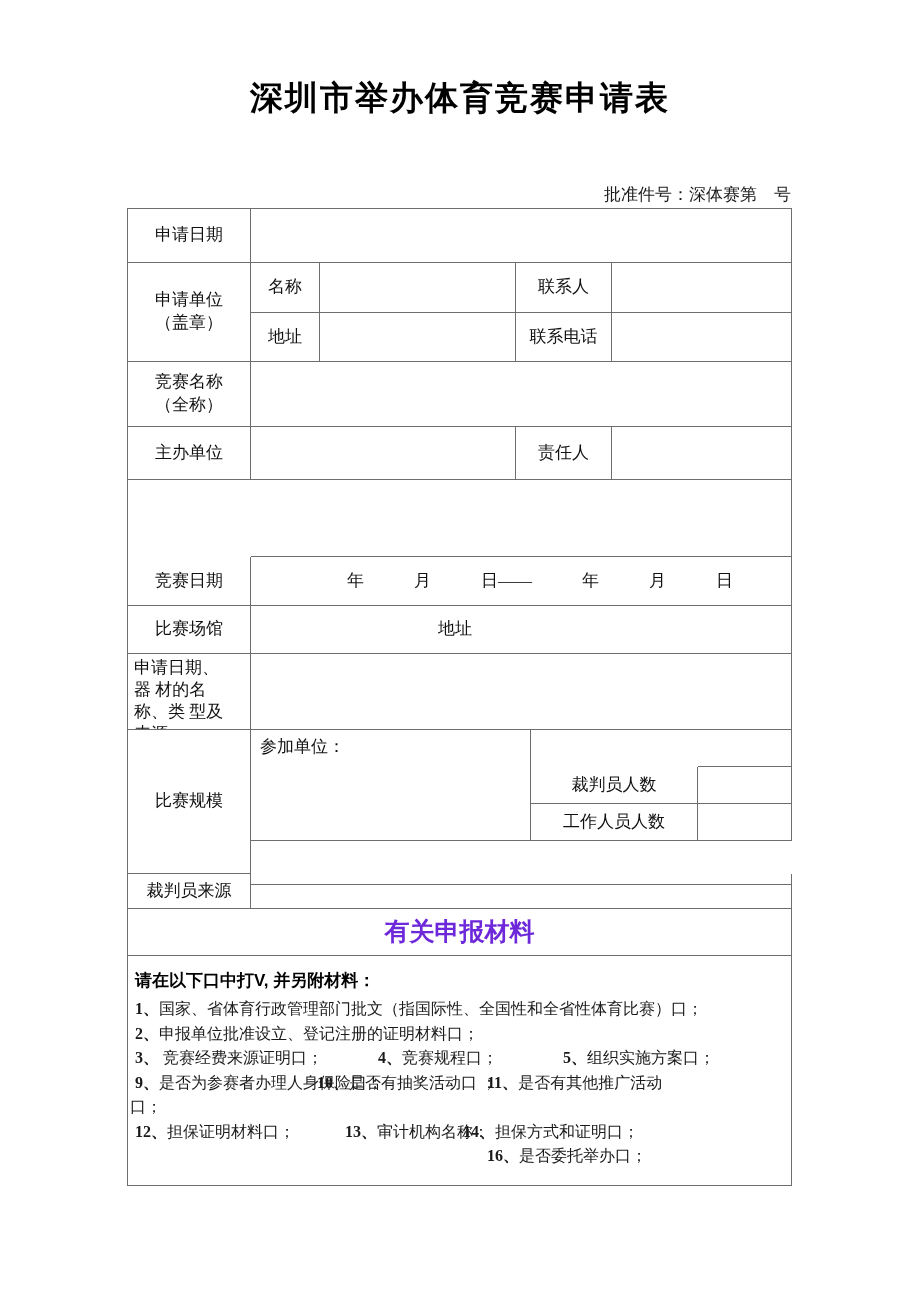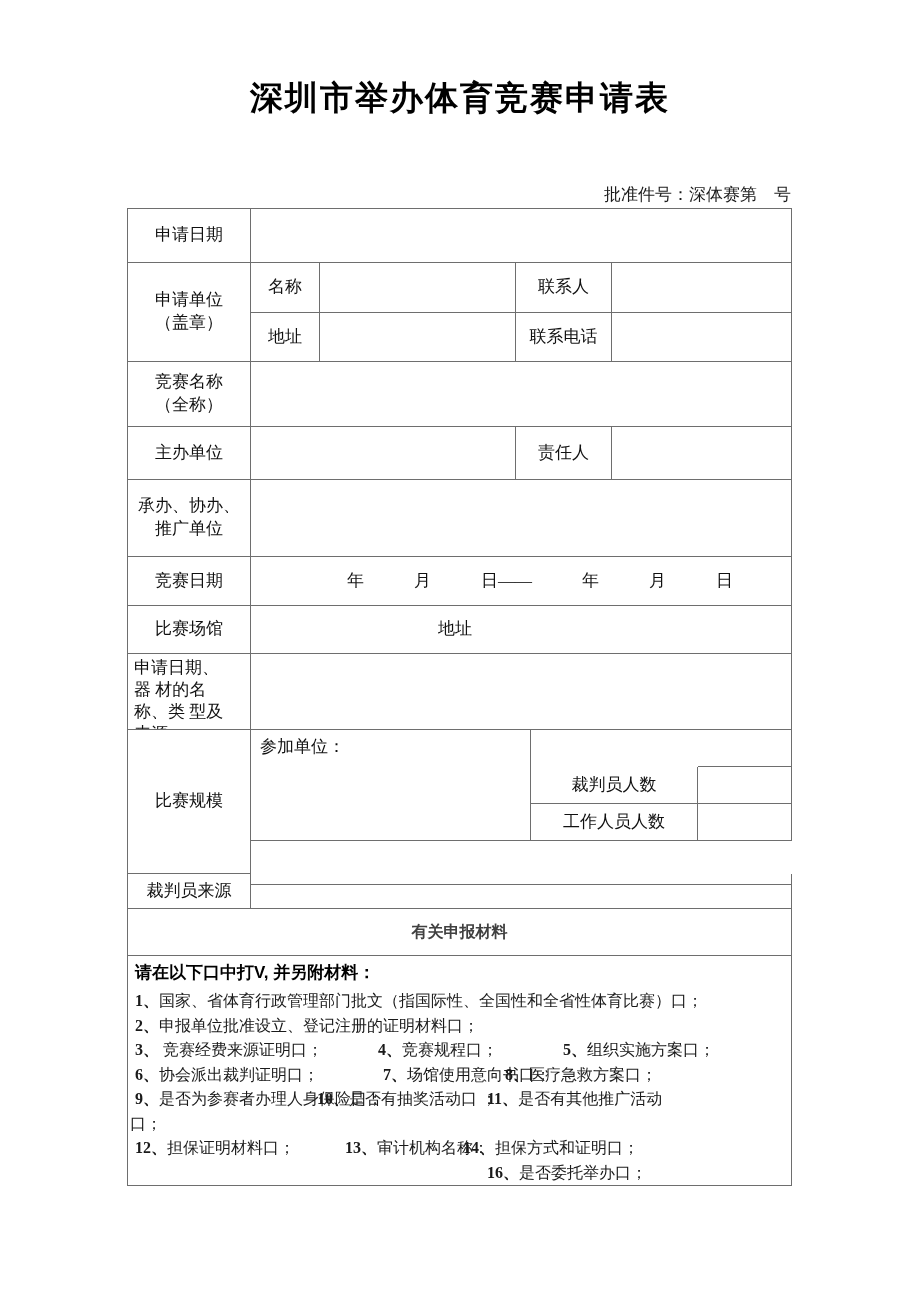--- a/index.html
+++ b/index.html
@@ -35,29 +35,29 @@
   .prewrap { white-space:pre-line; }
   .left { justify-content:flex-start; text-align:left; }
   .topleft { align-items:flex-start; justify-content:flex-start; text-align:left; padding:6px 4px 0 9px; }
   .equip { line-height:22px; padding:3px 2px 0 6px; }
   .datecell { justify-content:flex-start; padding-left:96px; gap:50px; }
   .datecell .dash { white-space:nowrap; }
   .venuecell { padding-left:187px; }
   .regcell { padding-left:9px;margin-top:43px; }
   .sectionhead {
     font-family:Liberation Sans, sans-serif;
-    font-weight:bold; font-size:16px; color:#404040;
+    font-weight:bold; font-size:25px; color:#6d28d9;
   }
   .matcell {
     display:block; position:relative; text-align:left;
     padding:6px 6px 0 7px; font-size:16px; color:#1a1a1a;
   }
   .m-instr {
     font-family:"Liberation Sans","DejaVu Sans",sans-serif;
-    font-weight:bold; font-size:17px; color:#000; height:28px;
+    font-weight:bold; font-size:17px; color:#000; height:28px;margin-top:8px;
   }
   .mline { position:relative; height:24.5px; }
   .mseg { position:absolute; top:0; white-space:nowrap; }
   .mnum { font-weight:bold; }
 </style>
 </head>
 <body>
 
 <div class="page">
 
@@ -82,22 +82,20 @@
 
     <div class="cell prewrap" style="grid-area:4/1/5/2">竞赛名称
 （全称）</div>
     <div class="cell" style="grid-area:4/2/5/8"></div>
 
     <div class="cell" style="grid-area:5/1/6/2">主办单位</div>
     <div class="cell" style="grid-area:5/2/6/4"></div>
     <div class="cell" style="grid-area:5/4/6/6">责任人</div>
     <div class="cell" style="grid-area:5/6/6/8"></div>
 
-    <div class="cell prewrap" style="grid-area:6/1/7/2">承办、协办、
-推广单位</div>
     <div class="cell" style="grid-area:6/2/7/8"></div>
 
     <div class="cell" style="grid-area:7/1/8/2">竞赛日期</div>
     <div class="cell datecell" style="grid-area:7/2/8/8">
       <span>年</span>
       <span>月</span>
       <span class="dash">日——</span>
       <span>年</span>
       <span>月</span>
       <span>日</span>
@@ -142,25 +140,20 @@
       <div class="mline">
         <span class="mseg" style="left:0"><b class="mnum">2、</b><span>申报单位批准设立、登记注册的证明材料口；</span></span>
       </div>
 
       <div class="mline">
         <span class="mseg" style="left:0"><b class="mnum">3、</b><span> 竞赛经费来源证明口；</span></span>
         <span class="mseg" style="left:243px"><b class="mnum">4、</b><span>竞赛规程口；</span></span>
         <span class="mseg" style="left:428px"><b class="mnum">5、</b><span>组织实施方案口；</span></span>
       </div>
 
-      <div class="mline">
-        <span class="mseg" style="left:0"><b class="mnum">6、</b><span>协会派出裁判证明口；</span></span>
-        <span class="mseg" style="left:248px"><b class="mnum">7、</b><span>场馆使用意向书口；</span></span>
-        <span class="mseg" style="left:370px"><b class="mnum">8、</b><span>医疗急救方案口；</span></span>
-      </div>
 
       <div class="mline">
         <span class="mseg" style="left:0"><b class="mnum">9、</b><span>是否为参赛者办理人身保险口；</span></span>
         <span class="mseg" style="left:182px"><b class="mnum">10、</b><span>是否有抽奖活动口 ；</span></span>
         <span class="mseg" style="left:352px"><b class="mnum">11、</b><span>是否有其他推广活动</span></span>
       </div>
 
       <div class="mline">
         <span class="mseg" style="left:-5px"><b class="mnum"></b><span>口；</span></span>
       </div>

